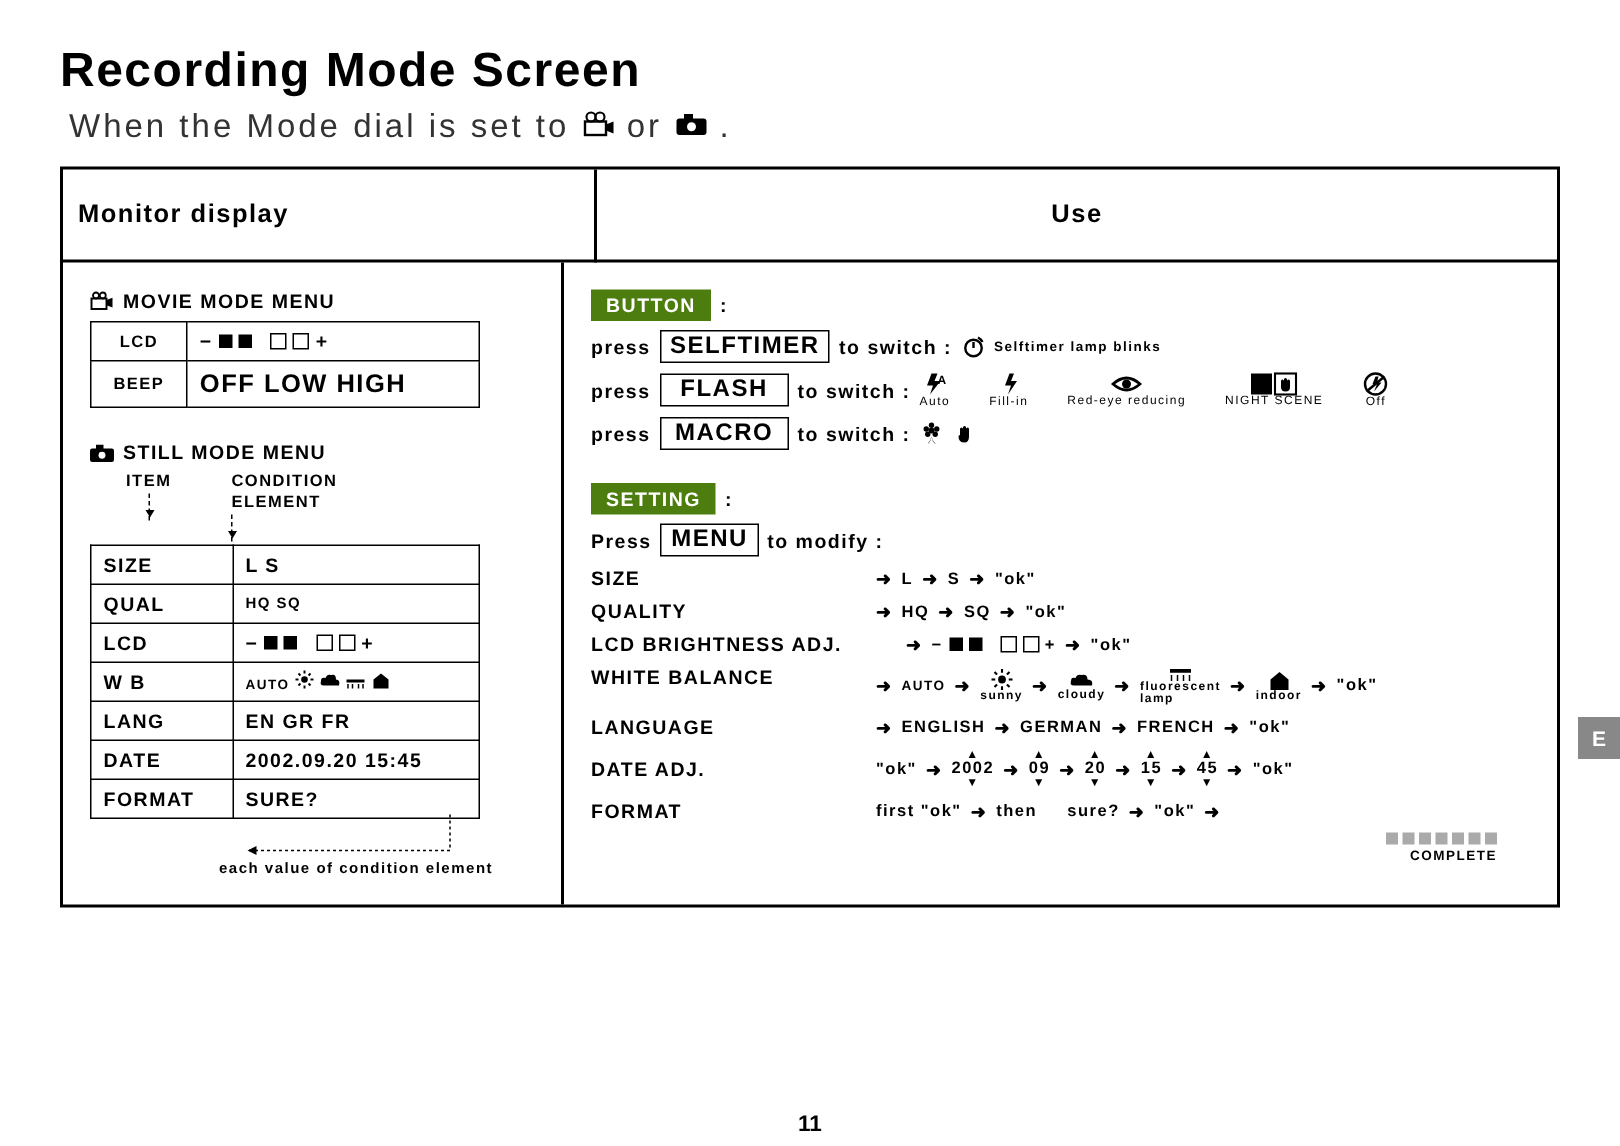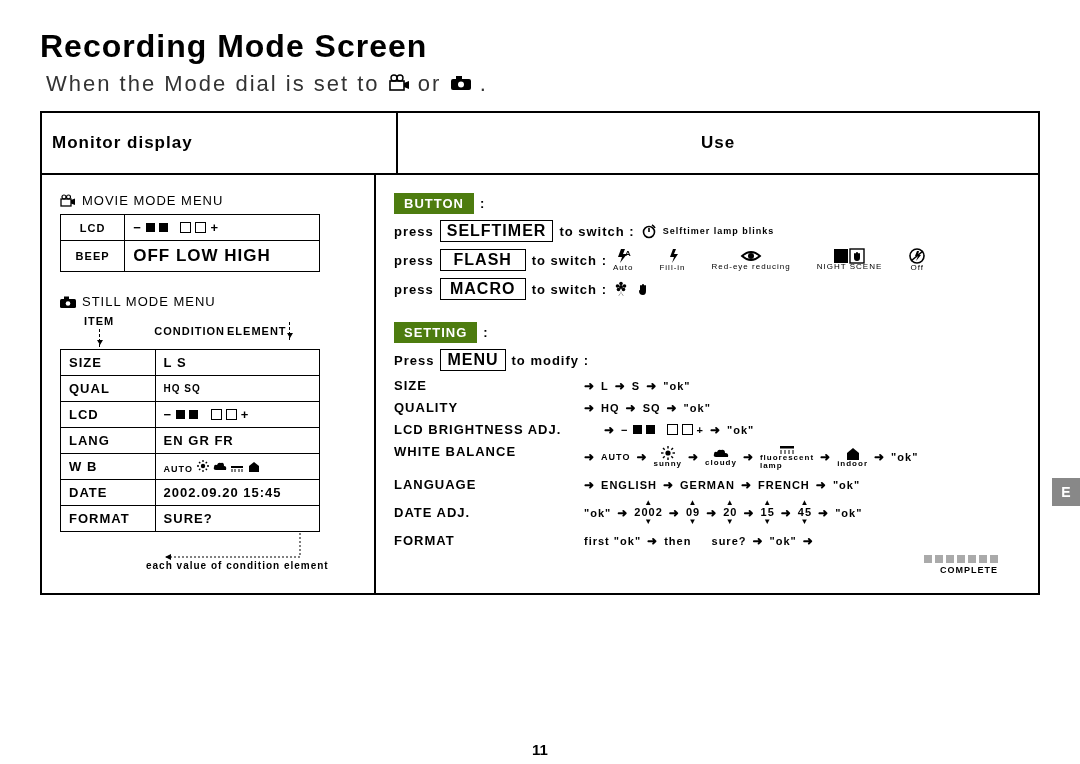--- a/index.html
+++ b/index.html
@@ -13,21 +13,21 @@
   .hdr .c2{flex:1;text-align:center}
   .body{display:flex}
   .col1{width:334px;border-right:2px solid #000;padding:14px 18px 18px 18px;box-sizing:border-box;position:relative}
   .col2{flex:1;padding:12px 18px 18px 18px;box-sizing:border-box;font-size:14px}
   .pill{display:inline-block;background:#4d7c0f;color:#fff;font-weight:900;font-size:13px;padding:3px 10px;letter-spacing:1px}
   .box{display:inline-block;border:1px solid #000;padding:1px 6px;font-size:16px;font-weight:900;letter-spacing:1px;text-align:center}
   .row{margin:6px 0;display:flex;align-items:center;gap:6px;flex-wrap:wrap}
   .b{font-weight:900;letter-spacing:1px;font-size:13px}
   .sm{font-size:9px;letter-spacing:1px;font-weight:900}
   .tiny{font-size:8px;letter-spacing:1px}
-  .mtitle{font-weight:400;font-size:13px;letter-spacing:1px;margin:4px 0 6px 0;display:flex;align-items:center;gap:6px}
+  .mtitle{font-weight:700;font-size:13px;letter-spacing:1px;margin:4px 0 6px 0;display:flex;align-items:center;gap:6px}
   table.menu{border-collapse:collapse;width:260px}
   table.menu td{border:1px solid #000;padding:5px 8px;font-size:13px;font-weight:900;letter-spacing:1px}
   .bar{display:inline-flex;align-items:center;gap:4px;font-weight:900}
   .sq{display:inline-block;width:9px;height:9px;background:#000}
   .sqo{display:inline-block;width:9px;height:9px;border:1px solid #000}
   .arrow::before{content:"➜";font-size:12px;font-weight:900}
   .footnote{font-size:10px;font-weight:900;letter-spacing:1px;margin-top:28px;margin-left:86px}
   .pageno{position:absolute;left:0;right:0;bottom:6px;text-align:center;font-weight:900;font-size:15px}
   .sidetab{position:absolute;right:0;top:478px;width:28px;height:28px;background:#888;color:#fff;font-weight:900;display:flex;align-items:center;justify-content:center;font-size:14px}
   svg{overflow:visible}
@@ -110,43 +110,39 @@
                 <circle cx="8" cy="7.5" r="2.3" fill="#fff"></circle>
               </svg>
           </span>
           <span>STILL  MODE  MENU</span>
         </div>
         <div class="colhead">
           <span style="display:inline-flex;flex-direction:column;align-items:center;gap:2px">
               <span>ITEM</span>
               <span class="darrow"></span>
             </span>
-          <span style="display:inline-flex;flex-direction:row;align-items:center;gap:2px">
+          <span style="display:inline-flex;flex-direction:column;gap:2px">
               <span>CONDITION</span>
               <span>ELEMENT</span>
               <span class="darrow"></span>
             </span>
         </div>
         <table class="menu">
           <tbody>
               <tr>
                 <td>SIZE</td>
                 <td>L         S</td>
               </tr>
           <tr>
                 <td>QUAL</td>
                 <td style="font-size:10px">HQ          SQ</td>
               </tr>
           <tr>
                 <td>LCD</td>
                 <td><span class="bar">− <span class="sq"></span> <span class="sq"></span>&nbsp;<span class="sqo"></span> <span class="sqo"></span> +</span></td>
-              </tr>
-          <tr>
-                <td>LANG</td>
-                <td>EN  GR  FR</td>
               </tr>
           <tr>
                 <td>W  B</td>
                 <td style="font-size:10px">
             <span class="sm">AUTO</span>
             <span class="icon">
                     <svg width="12" height="12">
                       <circle cx="6" cy="6" r="2.2" fill="#000"></circle>
                       <g stroke="#000" stroke-width="1.3">
                         <line x1="6" y1="0" x2="6" y2="2"></line>
@@ -175,20 +171,24 @@
                     </svg>
                   </span>
             <span class="icon">
                     <svg width="12" height="11">
                       <path d="M1 5 L6 1 L11 5 L11 11 L1 11 Z" fill="#000"></path>
                     </svg>
                   </span>
           </td>
               </tr>
           <tr>
+                <td>LANG</td>
+                <td>EN  GR  FR</td>
+              </tr>
+          <tr>
                 <td>DATE</td>
                 <td>2002.09.20 15:45</td>
               </tr>
           <tr>
                 <td>FORMAT</td>
                 <td>SURE?</td>
               </tr>
         </tbody>
           </table>
         <svg width="300" height="40" style="position:absolute;left:18px;bottom:20px">

